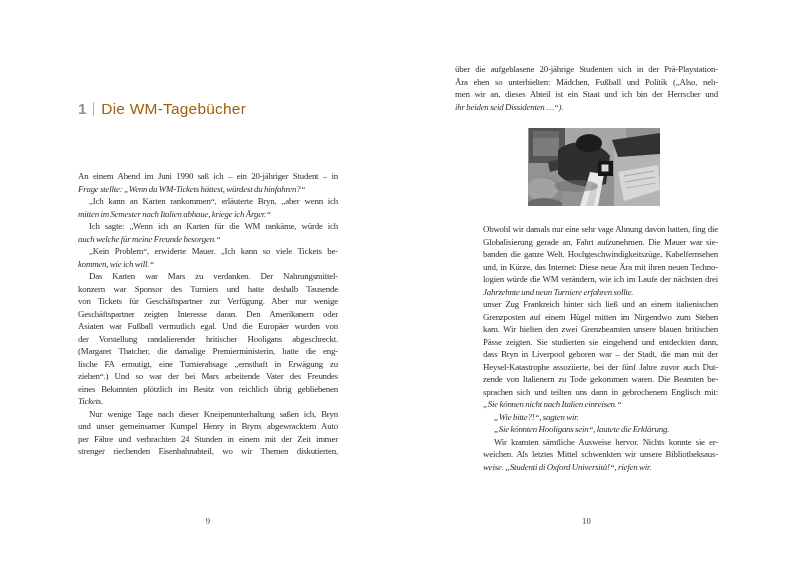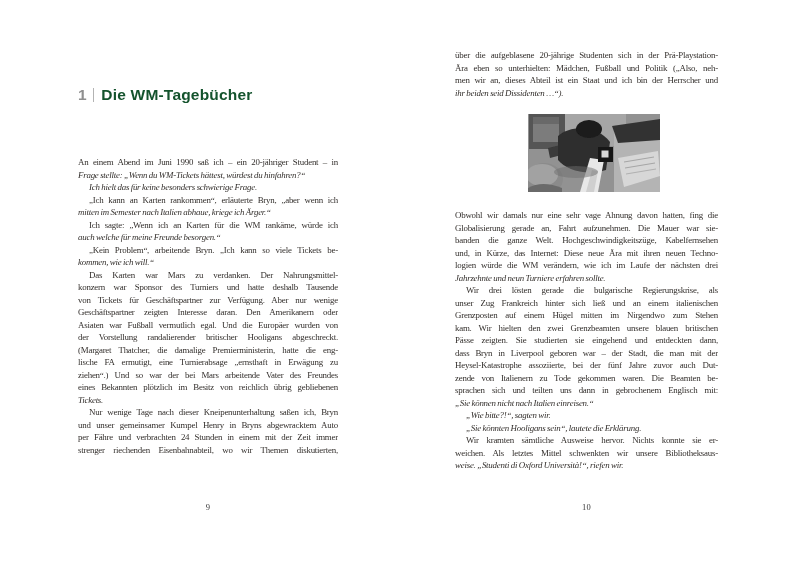--- a/index.html
+++ b/index.html
@@ -5,47 +5,47 @@
   html, body { margin: 0; padding: 0; background: #ffffff; }
   .spread {
     position: relative;
     width: 800px;
     height: 566px;
     background: #ffffff;
     overflow: hidden;
     font-family: "Liberation Serif", "DejaVu Serif", serif;
     color: #332f2c;
   }
-  .page { position: absolute; top: 0; height: 510px; }
+  .page { position: absolute; top: 14px; height: 510px; }
   .page-left  { left: 78px;  width: 260px; }
   .page-right { left: 455px; width: 263px; }
 
   .chapter-heading {
     position: absolute;
     top: 86px; left: 0; right: 0;
     font-family: "Liberation Sans", "DejaVu Sans", sans-serif;
     font-size: 15.5px;
     letter-spacing: 0.2px;
     display: flex;
     align-items: center;
     white-space: nowrap;
   }
   .chapter-number { color: #8f8f8f; font-weight: 600; }
   .chapter-divider {
     display: inline-block;
     width: 1.5px; height: 14px;
     background: #b3b3b3;
     margin: 0 7px 0 6px;
   }
-  .chapter-title { color: #14532d; font-weight: 700; }
+  .chapter-title { color: #a16207; font-weight: 400; }
 
   .textblock { position: absolute; left: 0; right: 0; overflow: hidden; }
   .tb-left-body   { top: 156px; }
   .tb-right-top   { top: 49px; }
-  .tb-right-body  { top: 209px; }
+  .tb-right-body  { top: 209px; margin-left: 28px; }
 
   .line {
     font-size: 8.9px;
     line-height: 12.5px;
     letter-spacing: -0.22px;
     word-spacing: -0.45px;
     text-align: justify;
     text-align-last: justify;
     white-space: normal;
     height: 12.5px;
@@ -82,26 +82,25 @@
 
     <div class="chapter-heading">
       <span class="chapter-number">1</span>
       <span class="chapter-divider"></span>
       <span class="chapter-title">Die WM-Tagebücher</span>
     </div>
 
     <div class="textblock tb-left-body">
         <div class="line">An einem Abend im Juni 1990 saß ich – ein 20-jähriger Student – in</div>
         <div class="line end">Frage stellte: „Wenn du WM-Tickets hättest, würdest du hinfahren?“</div>
-        <div class="line indent end">Ich hielt das für keine besonders schwierige Frage.</div>
         <div class="line indent">„Ich kann an Karten rankommen“, erläuterte Bryn, „aber wenn ich</div>
         <div class="line end">mitten im Semester nach Italien abhaue, kriege ich Ärger.“</div>
         <div class="line indent">Ich sagte: „Wenn ich an Karten für die WM rankäme, würde ich</div>
         <div class="line end">auch welche für meine Freunde besorgen.“</div>
-        <div class="line indent">„Kein Problem“, arbeitende Bryn. „Ich kann so viele Tickets be-</div>
+        <div class="line indent">„Kein Problem“, erwiderte Mauer. „Ich kann so viele Tickets be-</div>
         <div class="line end">kommen, wie ich will.“</div>
         <div class="line indent">Das Karten war Mars zu verdanken. Der Nahrungsmittel-</div>
         <div class="line">konzern war Sponsor des Turniers und hatte deshalb Tausende</div>
         <div class="line">von Tickets für Geschäftspartner zur Verfügung. Aber nur wenige</div>
         <div class="line">Geschäftspartner zeigten Interesse daran. Den Amerikanern oder</div>
         <div class="line">Asiaten war Fußball vermutlich egal. Und die Europäer wurden von</div>
         <div class="line">der Vorstellung randalierender britischer Hooligans abgeschreckt.</div>
         <div class="line">(Margaret Thatcher, die damalige Premierministerin, hatte die eng-</div>
         <div class="line">lische FA ermutigt, eine Turnierabsage „ernsthaft in Erwägung zu</div>
         <div class="line">ziehen“.) Und so war der bei Mars arbeitende Vater des Freundes</div>
@@ -171,21 +170,20 @@
       </svg>
     </figure>
 
     <div class="textblock tb-right-body">
         <div class="line">Obwohl wir damals nur eine sehr vage Ahnung davon hatten, fing die</div>
         <div class="line">Globalisierung gerade an, Fahrt aufzunehmen. Die Mauer war sie-</div>
         <div class="line">banden die ganze Welt. Hochgeschwindigkeitszüge, Kabelfernsehen</div>
         <div class="line">und, in Kürze, das Internet: Diese neue Ära mit ihren neuen Techno-</div>
         <div class="line">logien würde die WM verändern, wie ich im Laufe der nächsten drei</div>
         <div class="line end">Jahrzehnte und neun Turniere erfahren sollte.</div>
-        <div class="line indent">Wir drei lösten gerade die bulgarische Regierungskrise, als</div>
         <div class="line">unser Zug Frankreich hinter sich ließ und an einem italienischen</div>
         <div class="line">Grenzposten auf einem Hügel mitten im Nirgendwo zum Stehen</div>
         <div class="line">kam. Wir hielten den zwei Grenzbeamten unsere blauen britischen</div>
         <div class="line">Pässe zeigten. Sie studierten sie eingehend und entdeckten dann,</div>
         <div class="line">dass Bryn in Liverpool geboren war – der Stadt, die man mit der</div>
         <div class="line">Heysel-Katastrophe assoziierte, bei der fünf Jahre zuvor auch Dut-</div>
         <div class="line">zende von Italienern zu Tode gekommen waren. Die Beamten be-</div>
         <div class="line">sprachen sich und teilten uns dann in gebrochenem Englisch mit:</div>
         <div class="line end">„Sie können nicht nach Italien einreisen.“</div>
         <div class="line indent end">„Wie bitte?!“, sagten wir.</div>

